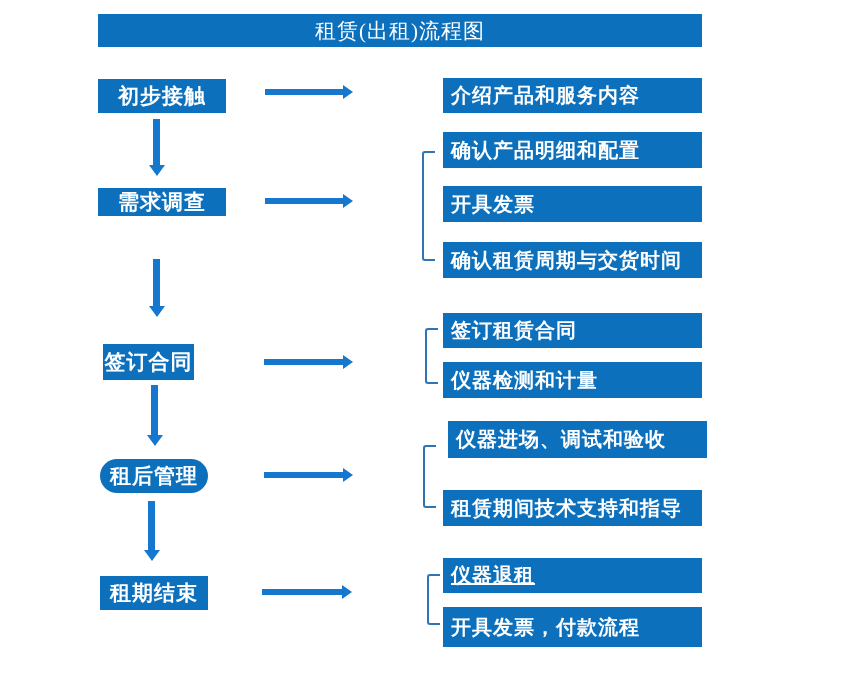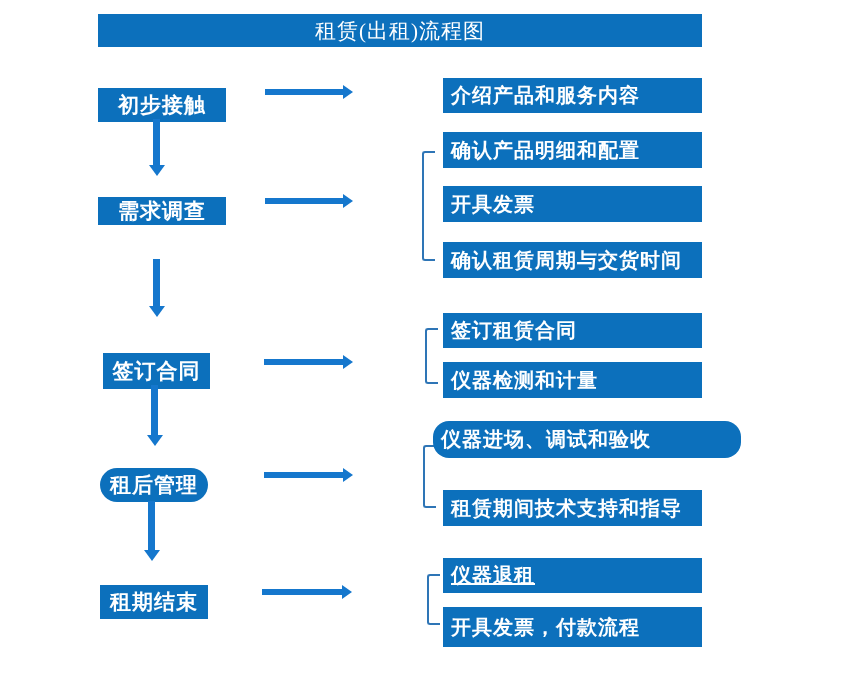--- a/index.html
+++ b/index.html
@@ -24,21 +24,21 @@
   .box {
     position: absolute;
     background: var(--box-blue, #0c70bc);
     color: #ffffff;
     font-weight: bold;
     display: flex; align-items: center;
     box-sizing: border-box;
     letter-spacing: 1px;
     white-space: nowrap;
   }
-  .left-box  { justify-content: center; font-size: 21px; margin-top: 9px; }
+  .left-box  { justify-content: center; font-size: 21px; }
   .right-box { padding-left: 8px; font-size: 20px; }
   .h-arrow { position: absolute; height: 14px; }
   .h-arrow .shaft {
     position: absolute; left: 0; right: 9px; top: 4px; height: 6px;
     background: var(--arrow-blue, #1577cd);
   }
   .h-arrow .head {
     position: absolute; right: 0; top: 0; width: 0; height: 0;
     border-left: 10px solid var(--arrow-blue, #1577cd);
     border-top: 7px solid transparent;
@@ -67,21 +67,21 @@
 </style>
 </head>
 <body>
 
 <div class="canvas">
 
   <div class="title-bar">租赁(出租)流程图</div>
 
   <div class="box left-box" style="left:98px;  top:79px;  width:128px; height:34px;">初步接触</div>
   <div class="box left-box" style="left:98px;  top:188px; width:128px; height:28px;">需求调查</div>
-  <div class="box left-box" style="left:103px; top:344px; width:107px; height:36px;">签订合同</div>
+  <div class="box left-box" style="left:103px; top:344px; width:91px; height:36px;">签订合同</div>
   <div class="box left-box" style="left:100px; top:459px; width:108px; height:34px;border-radius:17px;">租后管理</div>
   <div class="box left-box" style="left:100px; top:576px; width:108px; height:34px;">租期结束</div>
 
   <div class="v-arrow" style="left:149px; top:119px; height:57px;">
     <div class="shaft"></div>
     <div class="head"></div>
   </div>
   <div class="v-arrow" style="left:149px; top:259px; height:58px;">
     <div class="shaft"></div>
     <div class="head"></div>
@@ -123,19 +123,19 @@
 
   <div class="box right-box" style="left:443px; top:78px;  width:259px; height:35px;">介绍产品和服务内容</div>
 
   <div class="box right-box" style="left:443px; top:132px; width:259px; height:36px;">确认产品明细和配置</div>
   <div class="box right-box" style="left:443px; top:186px; width:259px; height:36px;">开具发票</div>
   <div class="box right-box" style="left:443px; top:242px; width:259px; height:36px;">确认租赁周期与交货时间</div>
 
   <div class="box right-box" style="left:443px; top:313px; width:259px; height:35px;">签订租赁合同</div>
   <div class="box right-box" style="left:443px; top:362px; width:259px; height:36px;">仪器检测和计量</div>
 
-  <div class="box right-box" style="left:433px; top:421px; width:308px; height:37px;border-radius:16px;">仪器进场、调试和验收</div>
+  <div class="box right-box" style="left:448px; top:421px; width:259px; height:37px;">仪器进场、调试和验收</div>
   <div class="box right-box" style="left:443px; top:490px; width:259px; height:36px;">租赁期间技术支持和指导</div>
 
   <div class="box right-box" style="left:443px; top:558px; width:259px; height:35px;text-decoration:underline;">仪器退租</div>
   <div class="box right-box" style="left:443px; top:607px; width:259px; height:40px;">开具发票，付款流程</div>
 
 </div>
 
 </body></html>

